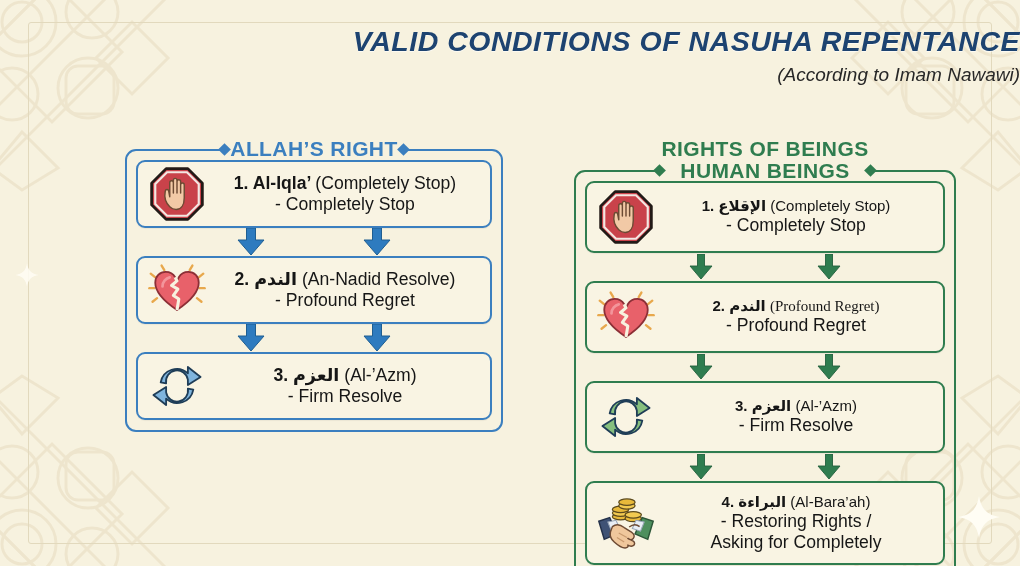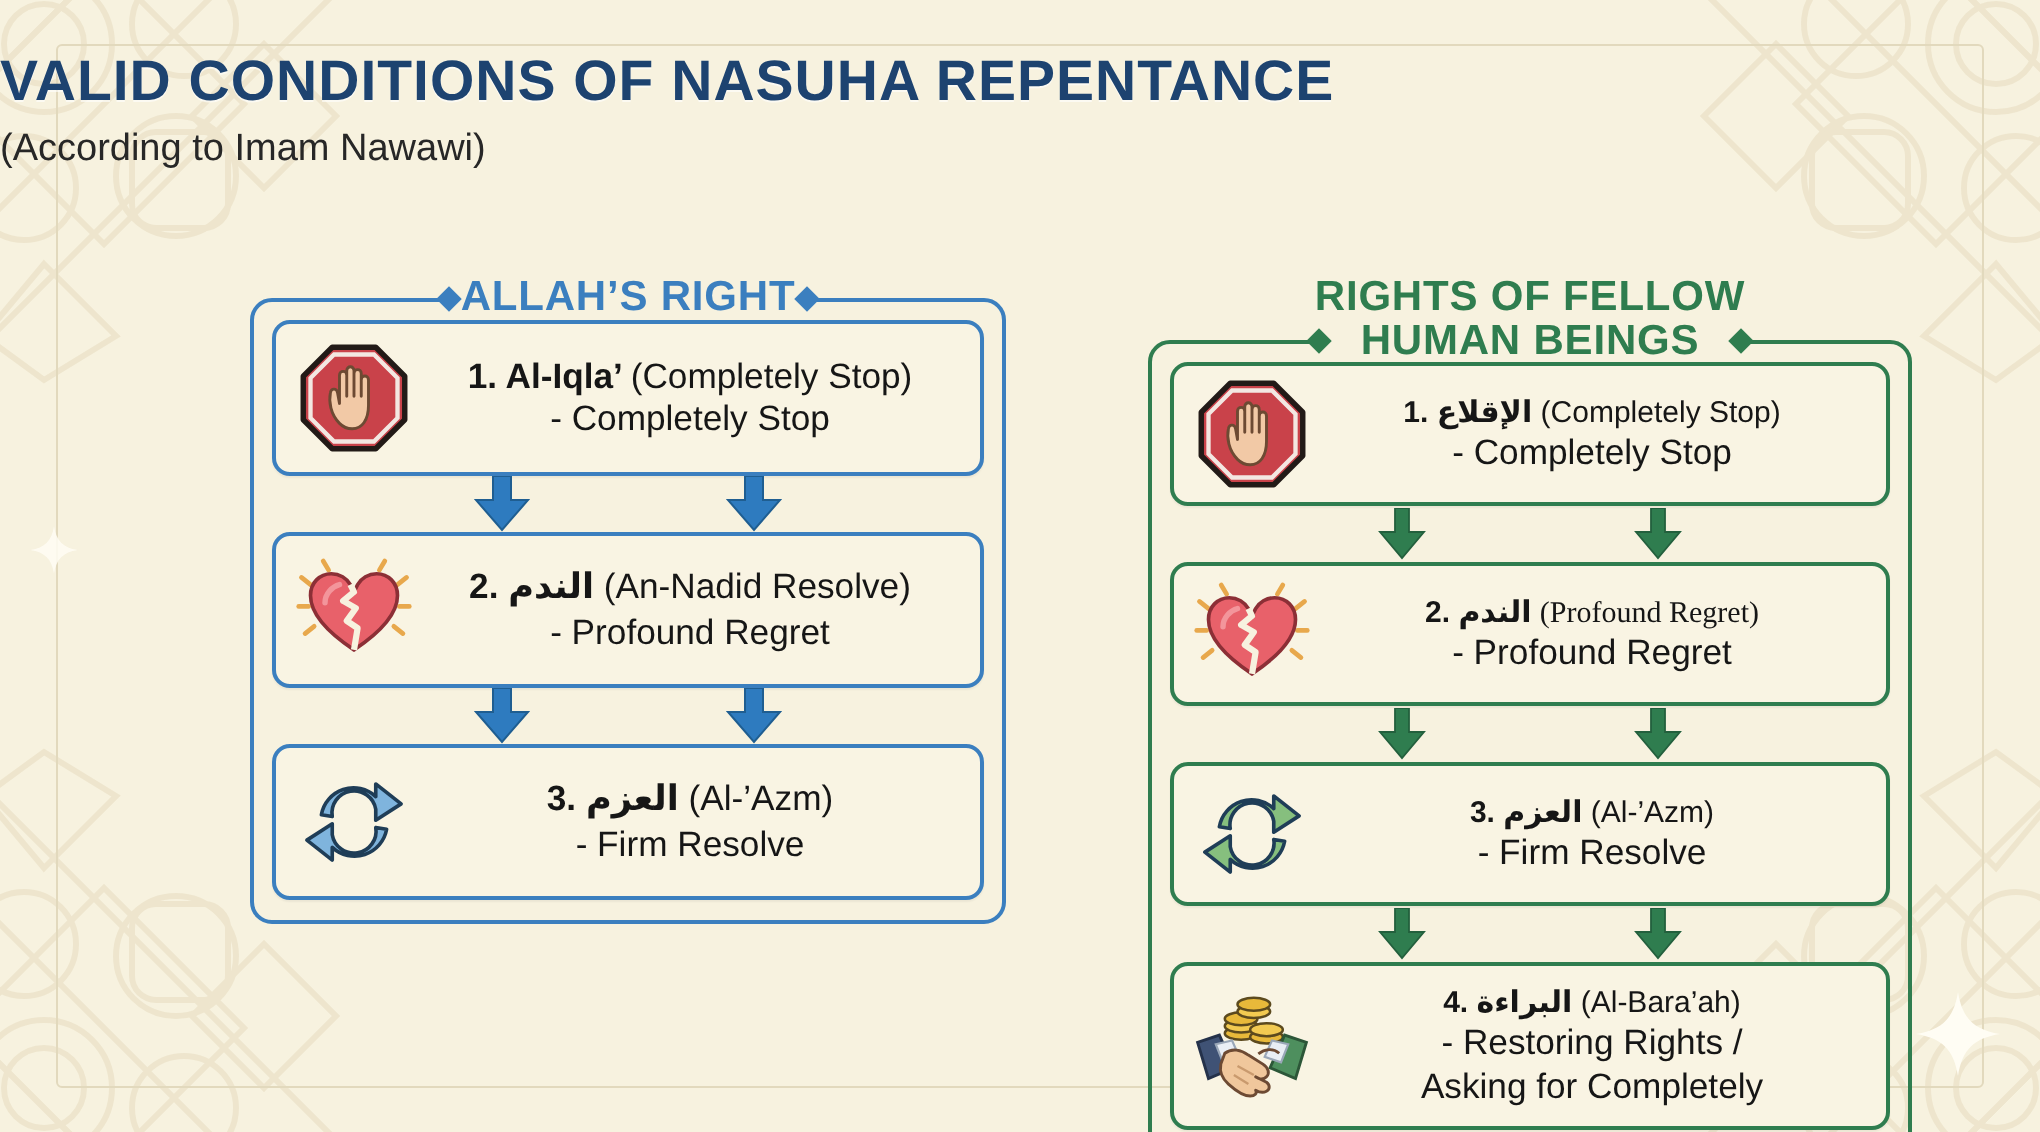--- a/index.html
+++ b/index.html
@@ -19,21 +19,21 @@
   .bg-pattern.br{right:-18px;bottom:-18px;transform:scale(-1,-1);}
   .inner-frame{
     position:absolute;left:28px;top:22px;right:28px;bottom:22px;
     border:1.5px solid #e2d9bd;border-radius:3px;pointer-events:none;
   }
   .sparkle{position:absolute;pointer-events:none;}
   .sparkle.s1{left:956px;top:494px;}
   .sparkle.s2{left:14px;top:262px;}
 
   
-  .page-head{position:absolute;left:0;right:0;top:26px;text-align:left;}
+  .page-head{position:absolute;left:0;right:0;top:26px;text-align:right;font-style:italic;}
   .page-title{
     font-size:28.5px;font-weight:bold;letter-spacing:.5px;
     color:#1d4370;margin:0;line-height:1.12;
     text-shadow:0 1px 0 rgba(255,255,255,.6);
   }
   .page-subtitle{
     font-size:19px;color:#272727;margin:7px 0 0 0;line-height:1.1;
   }
 
   
@@ -96,21 +96,21 @@
 
   
   .connector{
     position:relative;height:28px;
     display:flex;justify-content:space-around;align-items:center;
     padding:0 52px;box-sizing:border-box;
   }
   .connector .arrow{display:block;}
 
   
-  .column.left  .card{height:78px;}
+  .column.left  .card{height:68px;}
   .column.right .card{height:72px;}
   .column.right .card.tall{height:84px;}
   .column.left  .card-line{font-size:17.6px;}
 </style>
 </head>
 <body>
 
 <div id="stage">
 
   <svg class="bg-pattern tl" width="210" height="210" viewBox="0 0 210 210">
@@ -264,21 +264,21 @@
             <div class="card-text">
               <div class="card-line primary"><span>3.</span> <span class="ar">العزم</span> <span style="font-weight: normal;">(Al-’Azm)</span></div>
               <div class="card-line secondary">- Firm Resolve</div>
             </div>
           </div>
         </div>
       </div>
       <div class="column right" style="--accent: #2F7D4F;">
         <div class="col-frame" style="--notch-left: 22%; --notch-right: 22%; margin-top: 34px;">
           <div class="col-header" style="--head-top: -34px;">
-            <span class="hdr-line">RIGHTS OF FELLOW</span>
+            <span class="hdr-line">RIGHTS OF BEINGS</span>
             <span class="hdr-line">HUMAN BEINGS</span>
           </div>
           <div class="diamond" style="left: calc(22% - 4px); top: -6px;"></div>
           <div class="diamond" style="right: calc(22% - 4px); top: -6px;"></div>
           <div class="card" style="--icon-fill: #86bf7e;">
             <div class="card-icon">
               <svg width="58" height="58" viewBox="0 0 64 64">
       <polygon points="20,4 44,4 60,20 60,44 44,60 20,60 4,44 4,20" fill="#c9424a" stroke="#221a17" stroke-width="3" stroke-linejoin="round"></polygon>
       <polygon points="21,8 43,8 56,21 56,43 43,56 21,56 8,43 8,21" fill="none" stroke="#f3e7e2" stroke-width="2.4"></polygon>
       <path d="M24 46 C19 41 18 34 19 29 C19.4 26.6 22.4 26.4 22.9 29 L24 35

